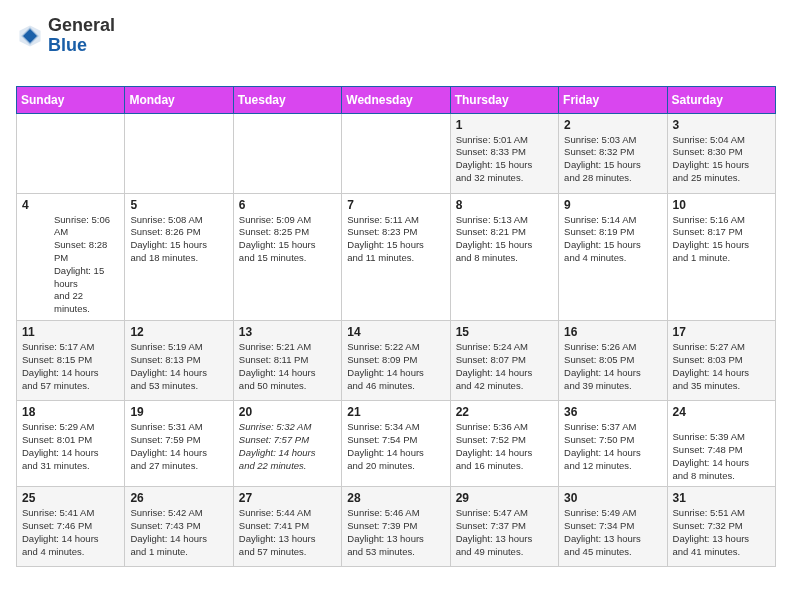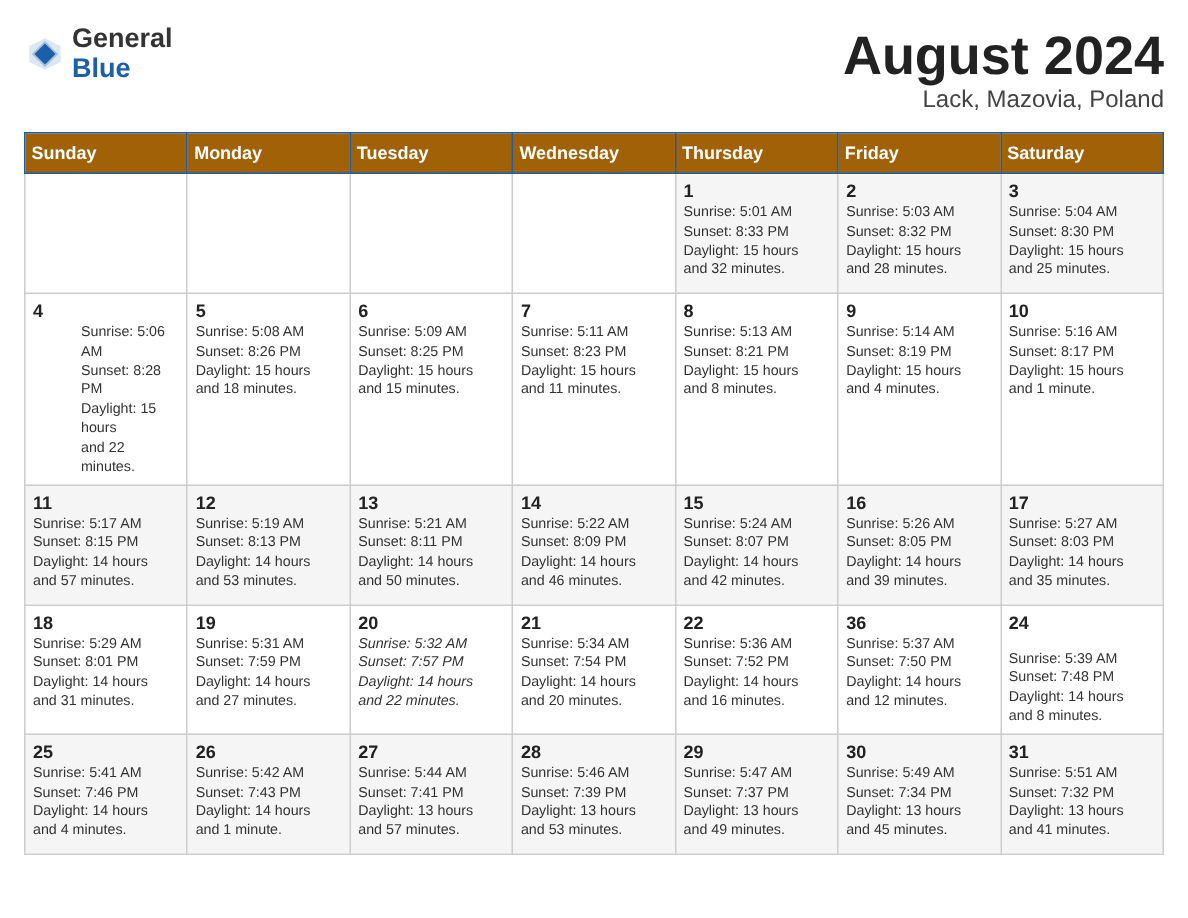--- a/index.html
+++ b/index.html
@@ -7,21 +7,21 @@
       font-family: Arial, sans-serif;
       background: #fff;
       width: 792px;
       min-height: 612px;
       padding: 16px;
     }
     .header {
       display: flex;
       justify-content: space-between;
       align-items: flex-start;
-      margin-bottom: 12px;
+      margin-bottom: 30px;
     }
     .logo {
       display: flex;
       align-items: center;
       gap: 4px;
     }
     .logo-text {
       font-size: 18px;
       font-weight: bold;
       line-height: 1.1;
@@ -43,21 +43,21 @@
     .location {
       font-size: 16px;
       color: #444;
     }
     table {
       width: 100%;
       border-collapse: collapse;
       table-layout: fixed;
     }
     thead tr {
-      background-color: #a16207;
+      background-color: #d946ef;
     }
     thead th {
       color: #fff;
       font-size: 12px;
       font-weight: bold;
       padding: 6px 4px;
       text-align: left;
       border: 1px solid #1a5fa8;
     }
     tbody tr {
@@ -98,24 +98,20 @@
       <polygon points="16,4 28,10 28,22 16,28 4,22 4,10" fill="#1a5fa8" opacity="0.15"></polygon>
       <polygon points="16,6 26,16 16,26 6,16" fill="#1a5fa8" opacity="0.3"></polygon>
       <polygon points="16,8 24,16 16,24 8,16" fill="#1a5fa8"></polygon>
       <polygon points="22,8 28,14 22,8" fill="#4a9fd4"></polygon>
     </svg>
     <div class="logo-text">
       <span class="general">General</span><br>
       <span class="blue">Blue</span>
     </div>
   </div>
-  <div class="title-block">
-    <div class="month-year">August 2024</div>
-    <div class="location">Lack, Mazovia, Poland</div>
-  </div>
 </div>
 
 <table>
   <thead>
     <tr>
     <th>Sunday</th>
         <th>Monday</th>
         <th>Tuesday</th>
         <th>Wednesday</th>
         <th>Thursday</th>

